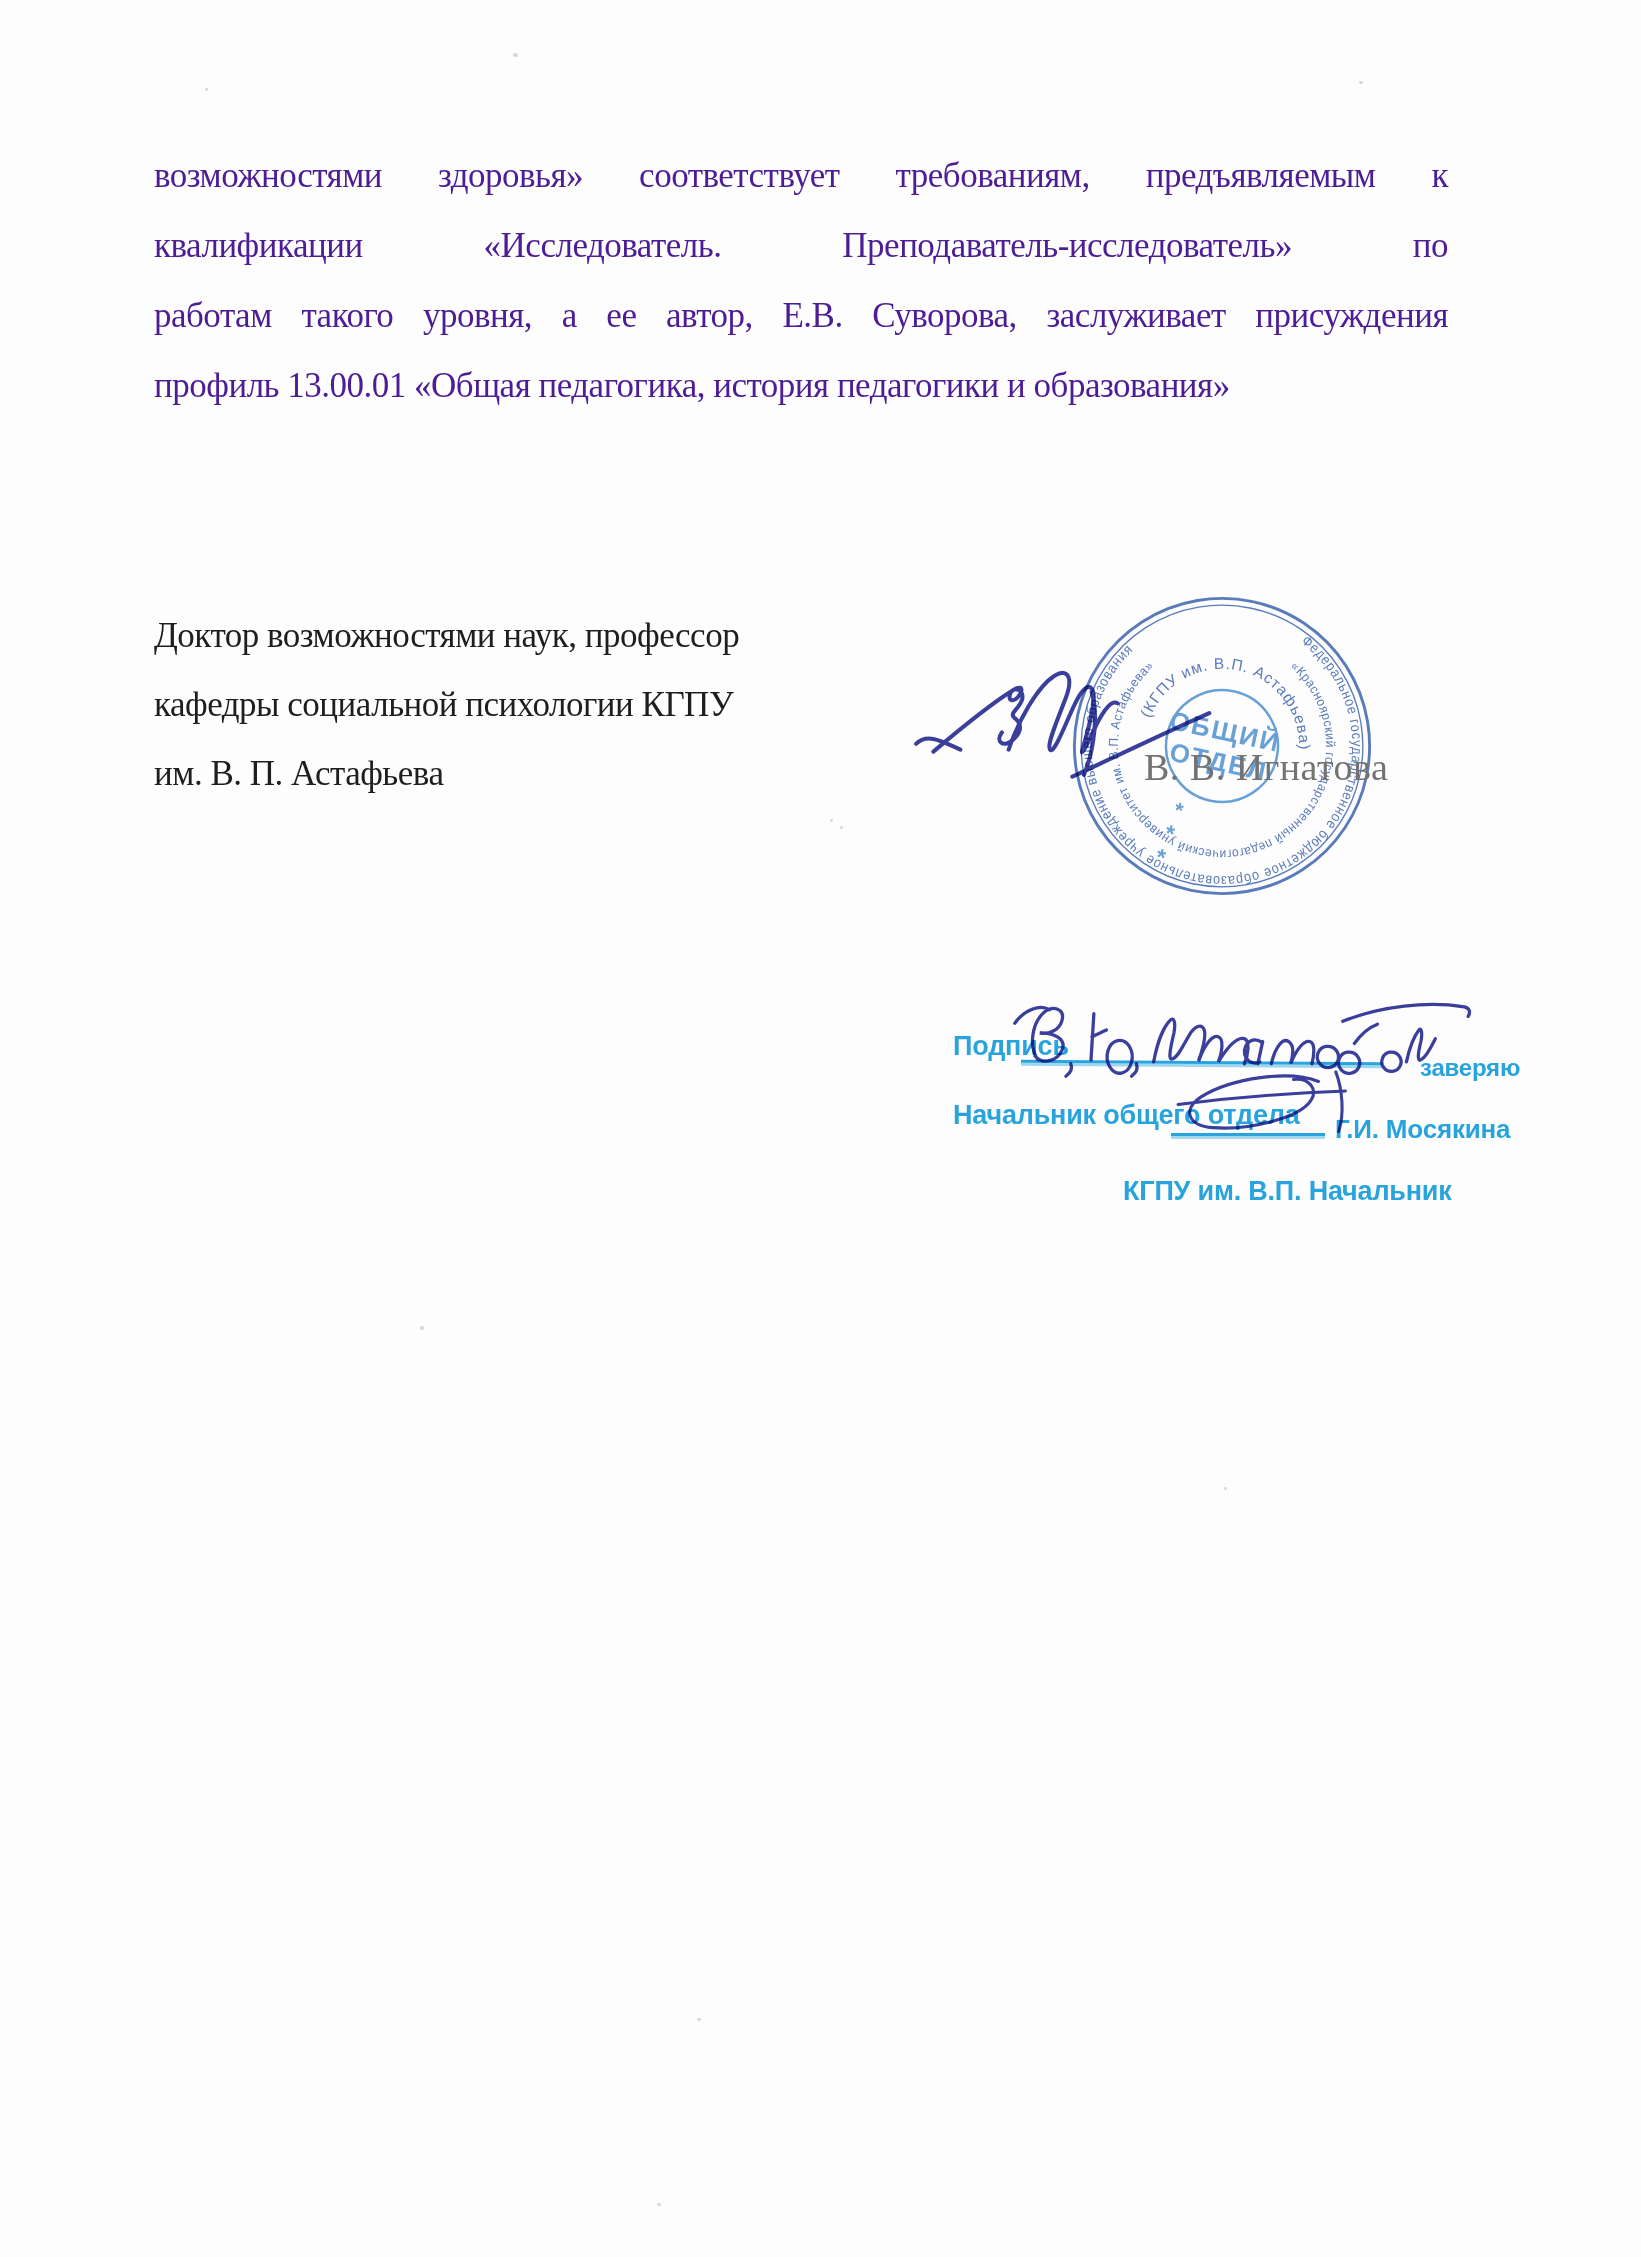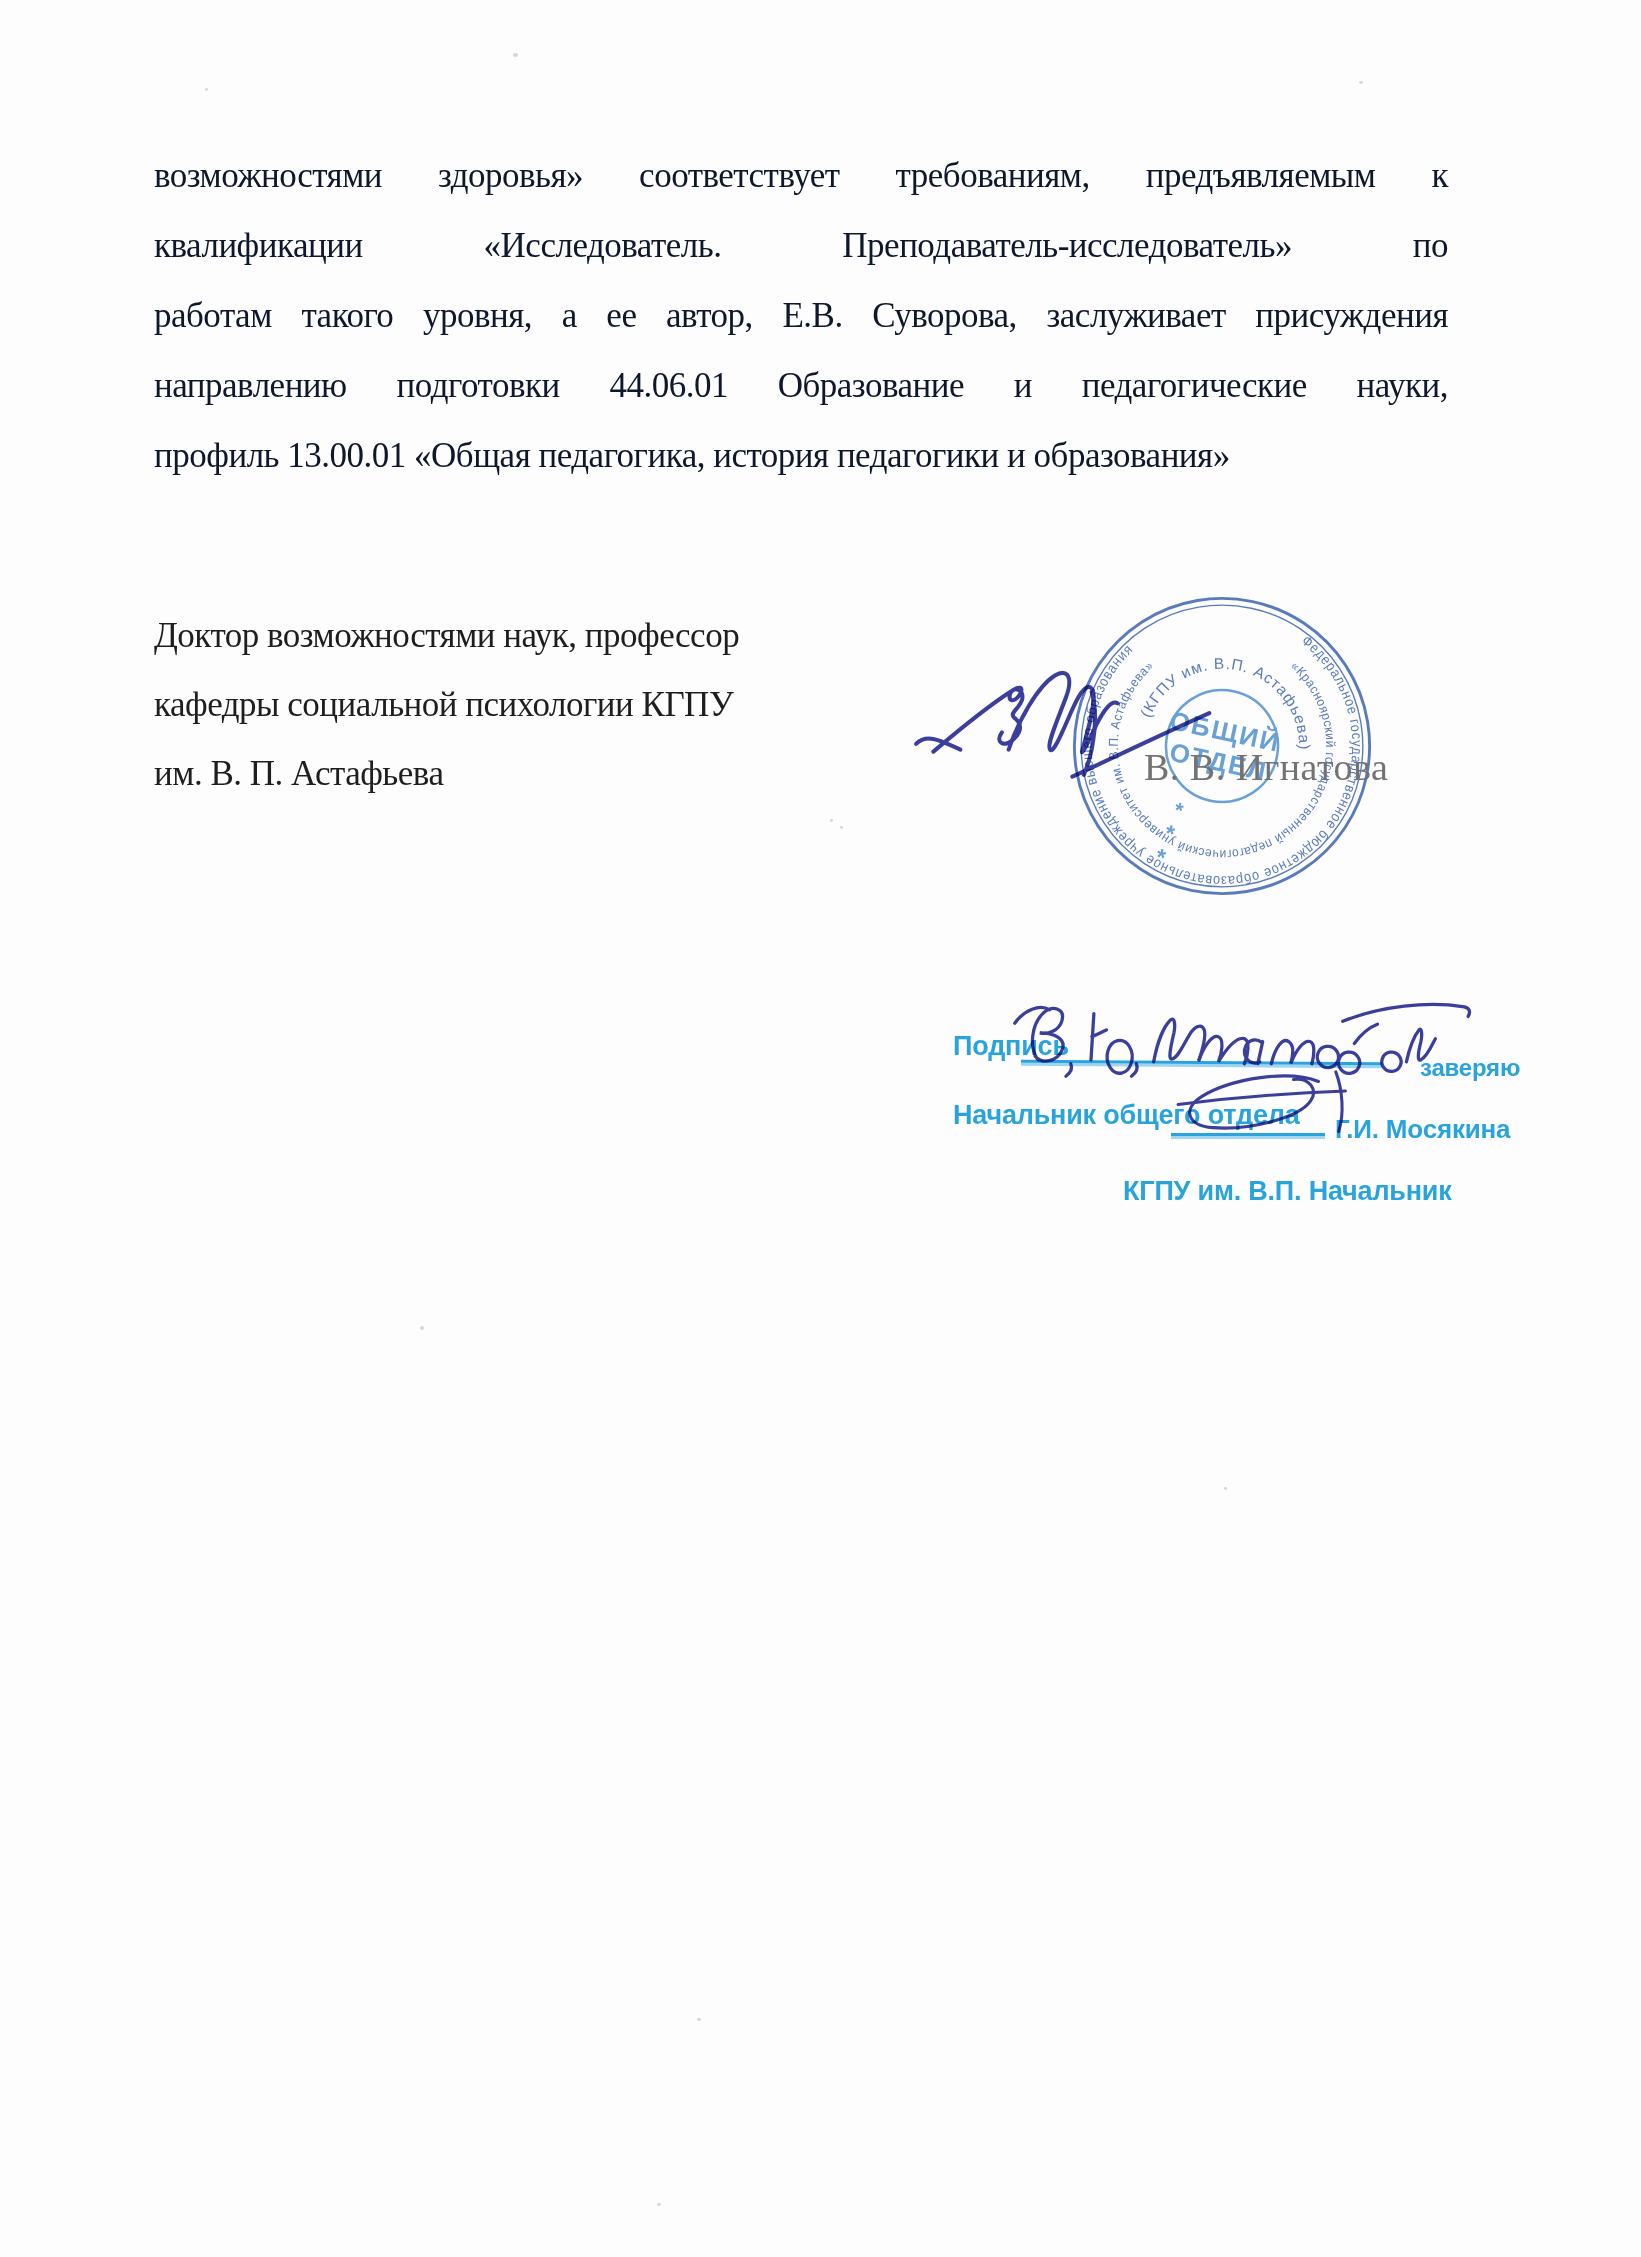--- a/index.html
+++ b/index.html
@@ -7,21 +7,21 @@
     position:relative;
     width:1641px;height:2257px;
     background:#fdfdfe;
     overflow:hidden;
     font-family:"Liberation Serif", serif;
     box-shadow:0 0 7.7px rgba(0,0,0,.2);
   }
   
   .paragraph{
     position:absolute;left:154px;top:141px;width:1294px;
-    font-size:35px;line-height:70px;color:#0f172a;letter-spacing:-0.5px;
+    font-size:35px;line-height:70px;color:#4c1d95;letter-spacing:-0.5px;
   }
   .jline{text-align:justify;text-align-last:justify;white-space:normal;}
   .jline.last{text-align-last:left;font-family:Liberation Serif, serif;}
   
   .sig-title{
     position:absolute;left:154px;top:601px;width:676px;
     font-size:35px;line-height:69px;color:#1e1e1e;letter-spacing:-0.5px;
   }
   .printed-name{
     position:absolute;left:1144px;top:745px;
@@ -61,21 +61,20 @@
 </style>
 </head>
 <body>
 
 <div class="page">
 
   <div class="paragraph">
     <div class="jline">возможностями здоровья» соответствует требованиям, предъявляемым к</div>
     <div class="jline">квалификации «Исследователь. Преподаватель-исследователь» по</div>
     <div class="jline">работам такого уровня, а ее автор, Е.В. Суворова, заслуживает присуждения</div>
-    <div class="jline">направлению подготовки 44.06.01 Образование и педагогические науки,</div>
     <div class="jline last">профиль 13.00.01 «Общая педагогика, история педагогики и образования»</div>
   </div>
 
   <div class="sig-title">
     <div>Доктор возможностями наук, профессор</div>
     <div>кафедры социальной психологии КГПУ</div>
     <div>им. В. П. Астафьева</div>
   </div>
 
   <svg class="stamp" viewBox="-170 -170 340 340" xmlns="http://www.w3.org/2000/svg">

